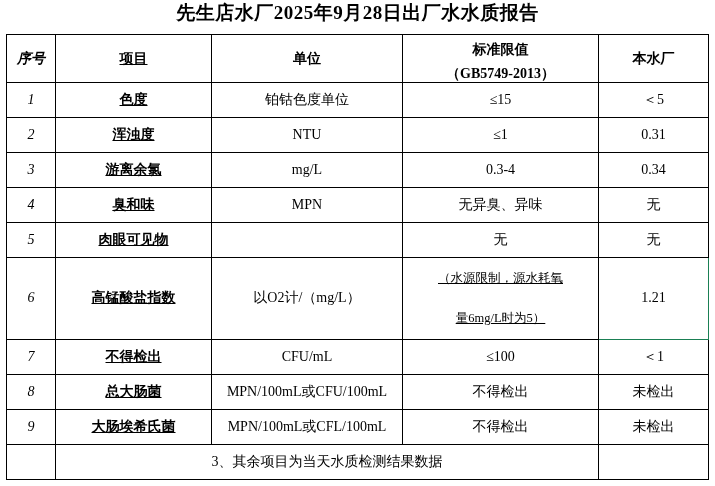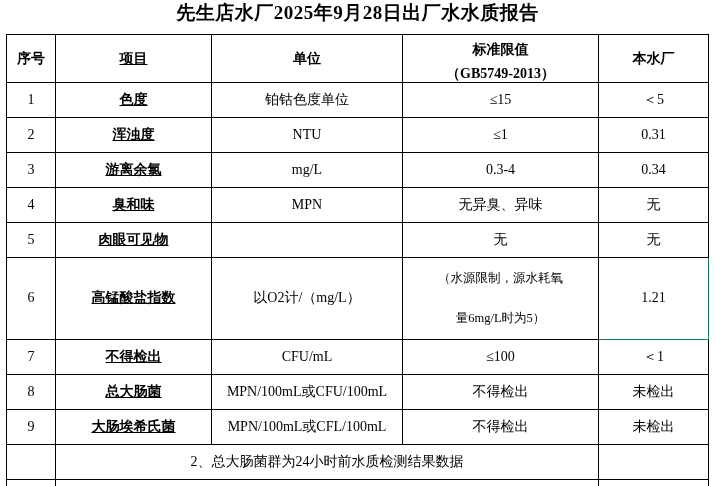--- a/index.html
+++ b/index.html
@@ -45,35 +45,36 @@
   }
   thead td {
     font-weight: bold;
     font-size: 15px;
     height: 44px;
     line-height: 1.25;
   }
   tbody td {
     height: 34px;
   }
-  td.col-no { width: 48px; }
+  td.col-no { width: 48px; font-style: italic; }
   td.col-item { width: 155px; font-weight: bold; text-decoration: underline; }
   td.col-unit { width: 190px; }
   td.col-std { width: 195px; }
   td.col-val { width: 109px; margin-top: 10px; }
 
   .unit-small {
     font-size: 12px;
     font-family: "Liberation Serif", "DejaVu Serif", serif;
   }
   .std-small {
     font-size: 12.5px;
     line-height: 1.3;
     display: block;
     padding: 12px 4px;
+    text-decoration: underline;
   }
   .hl {
     border: 1.5px solid #1a7f54 !important;
   }
   td.note-label {
     width: 48px;
     font-size: 13px;
   }
   td.note-text {
     text-align: left;
@@ -178,25 +179,20 @@
 
       <tr>
         <td class="col-no">9</td>
         <td class="col-item">大肠埃希氏菌</td>
         <td class="col-unit unit-small">MPN/100mL或CFL/100mL</td>
         <td class="col-std">不得检出</td>
         <td class="col-val">未检出</td>
       </tr>
 
 
-      <tr>
-        <td class="note-label"></td>
-        <td class="note-text" colspan="3">2、总大肠菌群为24小时前水质检测结果数据</td>
-        <td class="note-blank"></td>
-      </tr>
 
       <tr>
         <td class="note-label"></td>
         <td class="note-text" colspan="3">3、其余项目为当天水质检测结果数据</td>
         <td class="note-blank"></td>
       </tr>
 
     </tbody>
   </table>
 </div>

